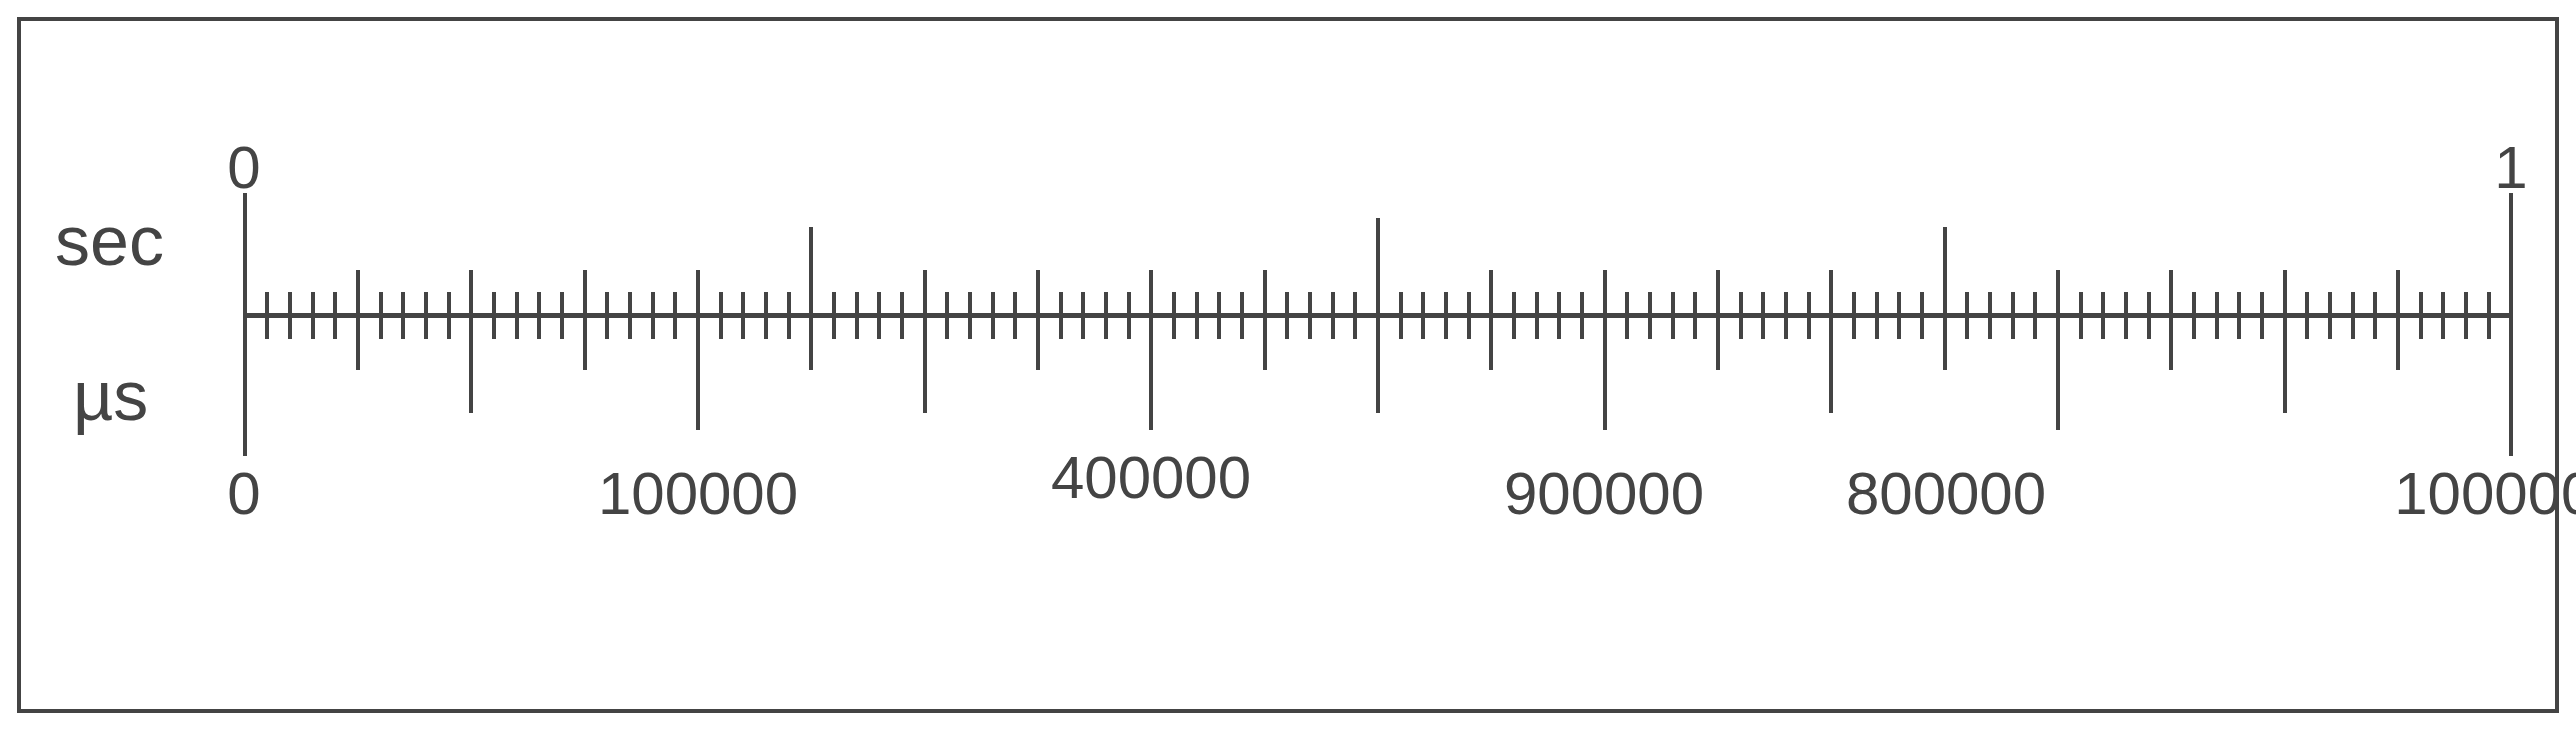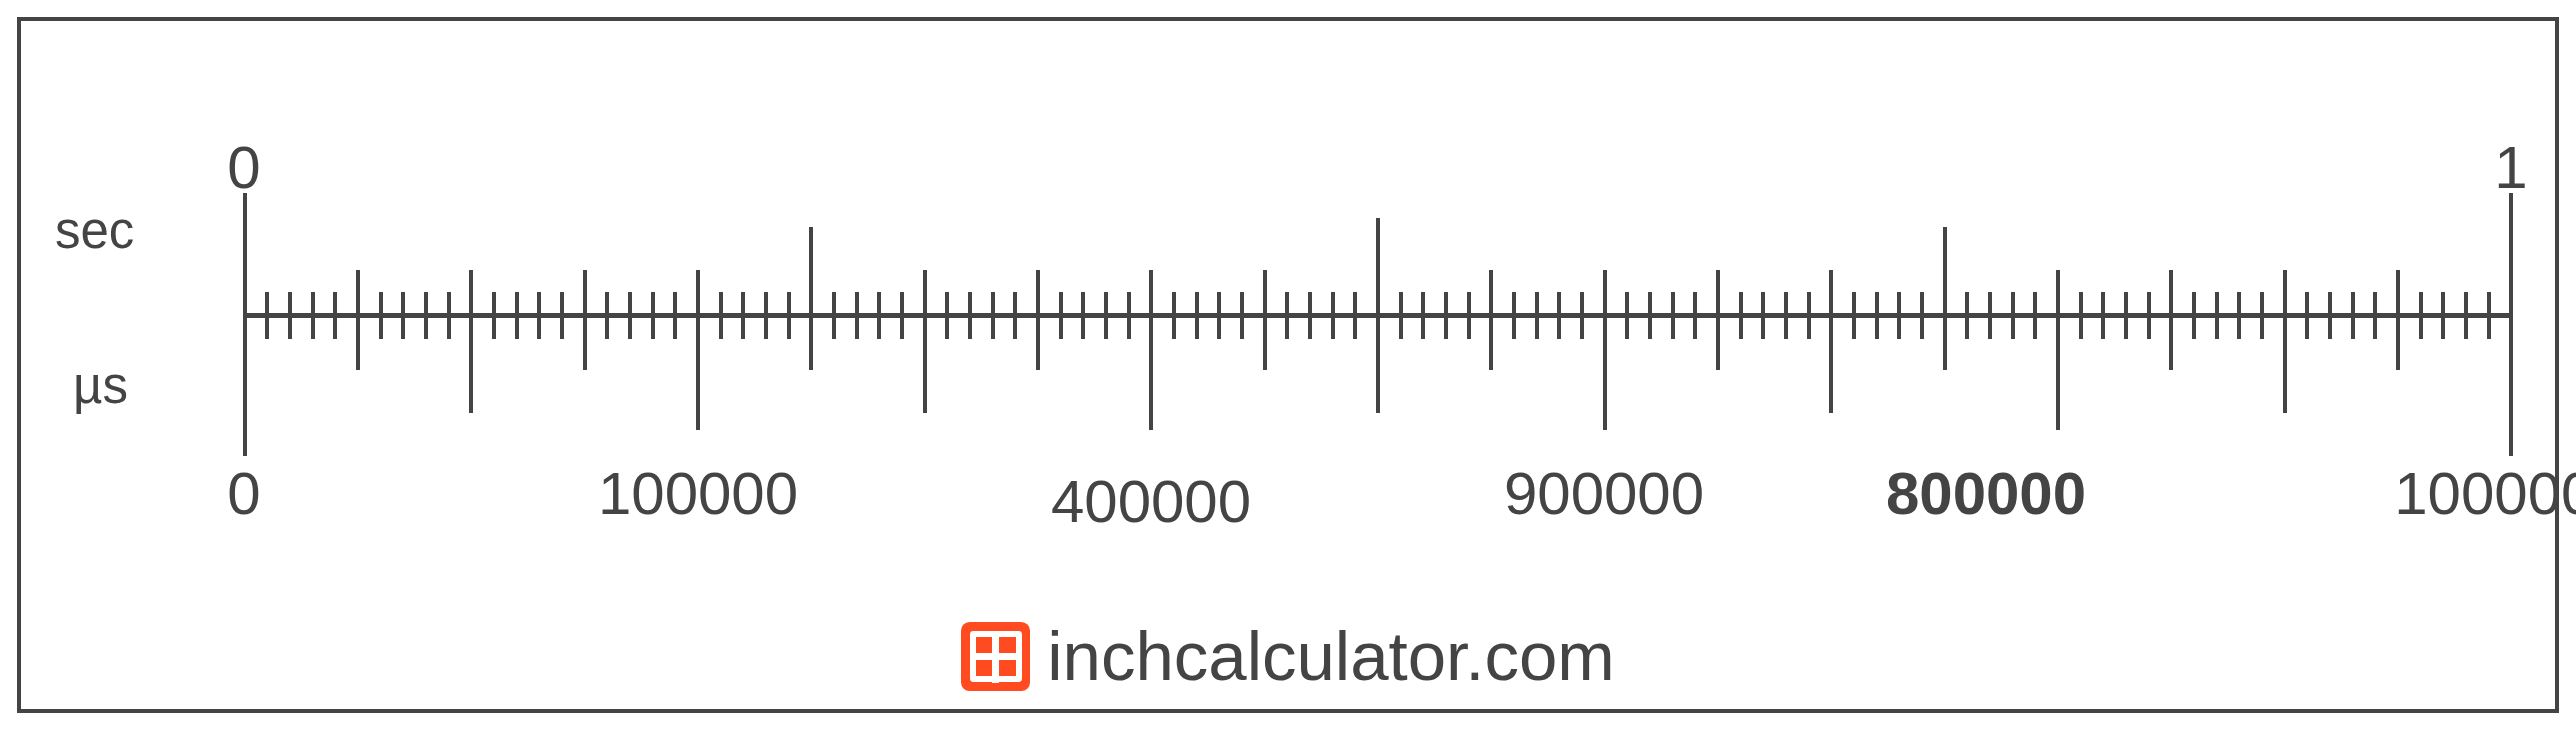--- a/index.html
+++ b/index.html
@@ -24,21 +24,21 @@
     top: 17px;
     left: 0;
     width: 100%;
     text-align: center;
     font-size: 86px;
     color: #444;
     font-weight: 400;
   }
   .unit-label {
     position: absolute;
-    font-size: 51px;
+    font-size: 70px;
     color: #444;
   }
   .unit-top { left: 34px; top: 180px; }
   .unit-bottom { left: 52px; top: 335px; }
 
   .ruler {
     position: absolute;
     left: 223px;
     top: 292px;
     width: 2267px;
@@ -311,29 +311,21 @@
       <div class="tick" style="left: 2330px; top: 292px; height: 26px;"></div>
       <div class="tick" style="left: 2352px; top: 292px; height: 26px;"></div>
       <div class="tick" style="left: 2375px; top: 292px; height: 57px;"></div>
       <div class="tick" style="left: 2398px; top: 292px; height: 26px;"></div>
       <div class="tick" style="left: 2420px; top: 292px; height: 26px;"></div>
       <div class="tick" style="left: 2443px; top: 292px; height: 26px;"></div>
       <div class="tick" style="left: 2466px; top: 292px; height: 26px;"></div>
       <div class="tick" style="left: 2488px; top: 292px; height: 143px;"></div>
       <div class="tick-label" style="left: 223px; top: 438px;">0</div>
       <div class="tick-label" style="left: 677px; top: 438px;">100000</div>
-      <div class="tick-label" style="left: 1130px; top: 446px;">400000</div>
+      <div class="tick-label" style="left: 1130px; top: 422px;">400000</div>
       <div class="tick-label" style="left: 1583px; top: 438px;">900000</div>
-      <div class="tick-label" style="left: 1965px; top: 438px; font-weight: bold;">800000</div>
+      <div class="tick-label" style="left: 1925px; top: 438px;">800000</div>
       <div class="tick-label" style="left: 2490px; top: 438px;">1000000</div>
     </div>
 
-  <div class="footer">
-    <div class="footer-inner">
-      <div class="logo-icon">
-        <div class="logo-border"></div>
-      </div>
-      <span class="footer-text">inchcalculator.com</span>
-    </div>
-  </div>
 
 </div>
 
 
 </body></html>

